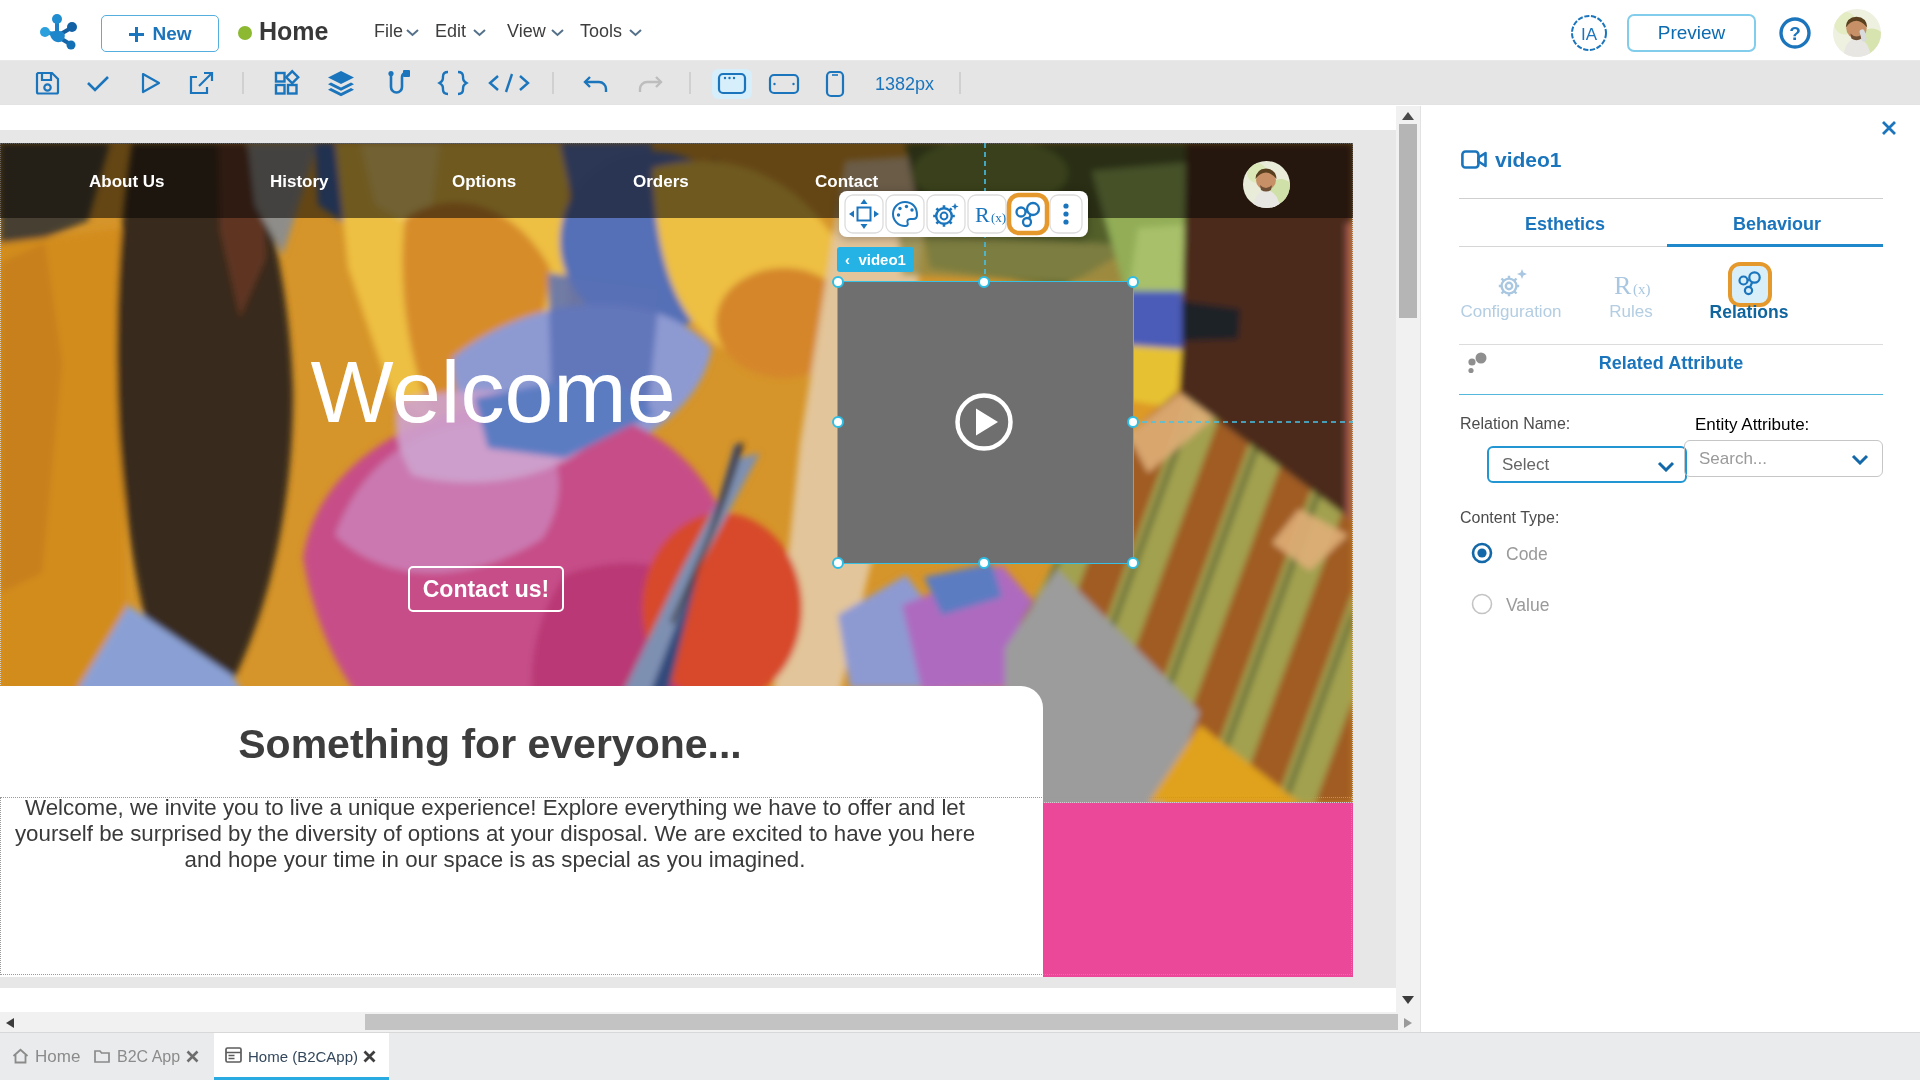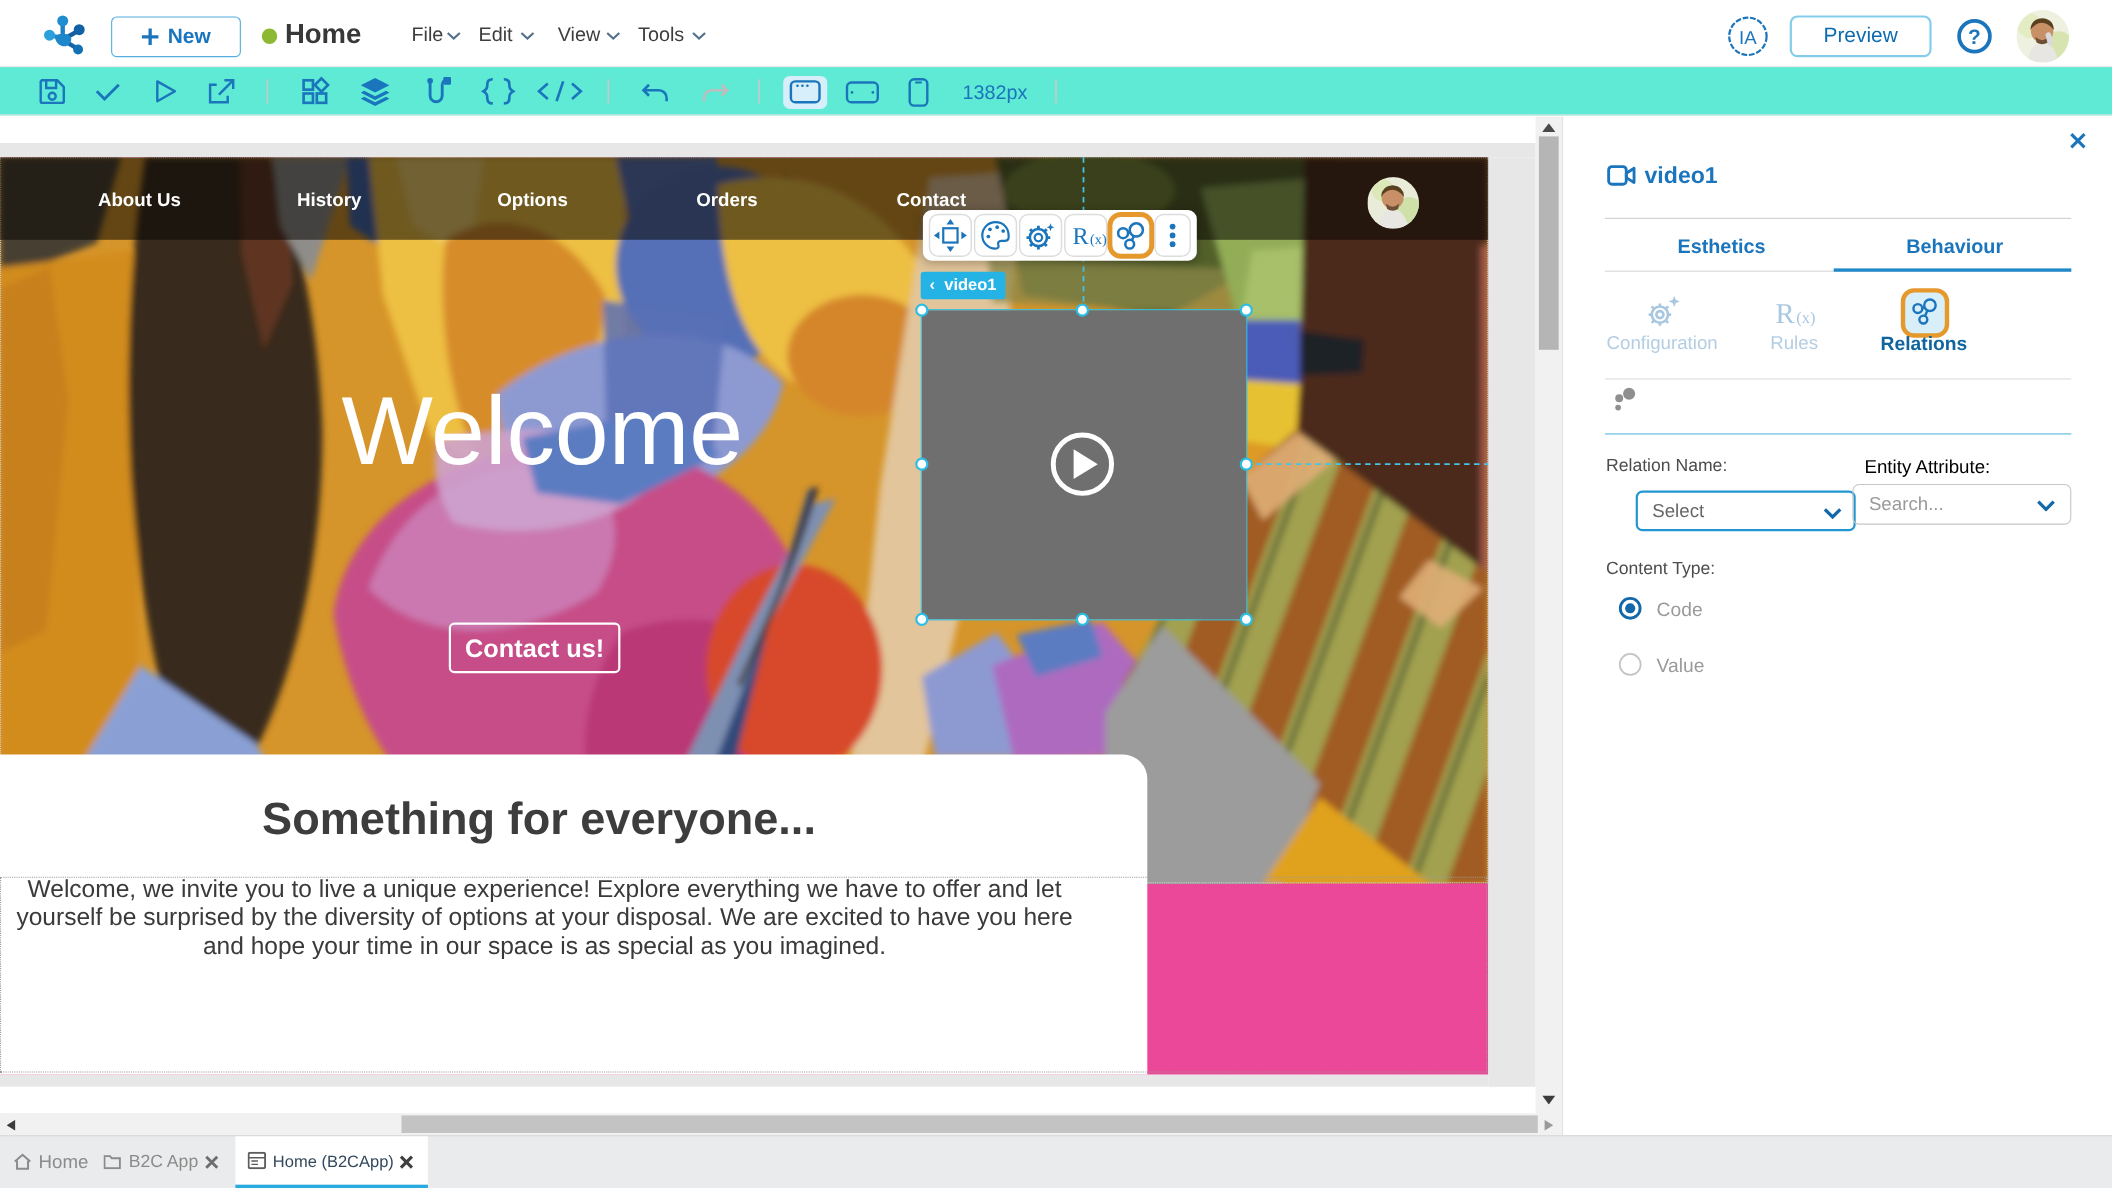--- a/index.html
+++ b/index.html
@@ -58,21 +58,21 @@
         <circle cx="12" cy="14" r="11" fill="#e4ecc4"></circle>
         <circle cx="38" cy="32" r="13" fill="#d8e4b0"></circle>
         <path d="M10 47 Q12 30 23 29 Q35 30 37 47 Z" fill="#e8e6e2"></path>
         <circle cx="23" cy="19" r="10" fill="#c79067"></circle>
         <path d="M12.5 18 Q13 8 23 7.5 Q33 8 33.5 18 Q28 11.5 23 11.5 Q17 11.5 12.5 18Z" fill="#59401f"></path>
         <path d="M17 24 Q23 30 29 24 L28 29 Q23 32 18 29Z" fill="#6e4e35"></path>
         <rect x="27" y="20" width="5" height="12" rx="2.5" fill="#d8dadc" transform="rotate(-15 29 26)"></rect>
       </svg>
     </div>
   </div>
-  <div class="abs" id="toolbar2" style="left:0;top:60px;width:1920px;height:45px;background:#5eead4;border-top:1px solid #e9e9e9;border-bottom:1px solid #e3e3e3;">
+  <div class="abs" id="toolbar2" style="left:0;top:60px;width:1920px;height:45px;background:#e5e5e5;border-top:1px solid #e9e9e9;border-bottom:1px solid #e3e3e3;">
     <svg width="1000" height="44" viewBox="0 0 1000 44">
       <g stroke="#1b75bc" stroke-width="2.2" fill="none">
         <path d="M38 12h14l6 6v13a1.5 1.5 0 0 1-1.5 1.5h-18A1.5 1.5 0 0 1 37 31V13z"></path>
         <path d="M42 12v7h9v-7"></path>
         <circle cx="47.5" cy="26.5" r="3.2"></circle>
         <path d="M88 22l7 7 13-13" stroke-width="2.6"></path>
         <path d="M143 13l16 9-16 9z" stroke-linejoin="round"></path>
         <path d="M197 16h-6v16h16v-6"></path>
         <path d="M199 25l12-12"></path>
         <path d="M204 12h8v8"></path>
@@ -378,20 +378,21 @@
     </svg>
     <div class="abs" style="left:258px;top:196px;width:140px;text-align:center;font-size:17.5px;font-weight:bold;color:#10659f;">Relations</div>
     <div class="abs" style="left:38px;top:238px;width:424px;border-top:1px solid #dcdcdc;"></div>
     <svg class="abs" style="left:44px;top:244px;" width="26" height="26" viewBox="0 0 26 26">
       <g fill="#8f8f8f">
         <circle cx="16" cy="8" r="5.5"></circle>
         <circle cx="7" cy="12" r="3.6"></circle>
         <circle cx="6" cy="20.5" r="2.6"></circle>
       </g>
     </svg>
+    <div class="abs" style="left:38px;top:247px;width:424px;text-align:center;font-size:18px;font-weight:bold;color:#1b75bc;">Related Attribute</div>
     <div class="abs" style="left:38px;top:288px;width:424px;border-top:1.6px solid #56b7dd;"></div>
     <div class="abs" style="left:39px;top:309px;font-size:16px;color:#4c4c4c;">Relation Name:</div>
     <div class="abs" style="left:274px;top:309px;font-size:17px;color:#000000;">Entity Attribute:</div>
     <div class="abs" style="left:38px;top:340px;width:200px;height:37px;border:2px solid #2196d3;border-radius:6px;margin-left:28px;">
       <span class="abs" style="left:13px;top:7px;font-size:17px;color:#666;">Select</span>
       <svg class="abs" style="left:168px;top:13px;" width="18" height="11" viewBox="0 0 18 11">
           <path d="M2 2l7 7 7-7" stroke="#1268a8" stroke-width="3" fill="none"></path>
         </svg>
     </div>
     <div class="abs" style="left:263px;top:334px;width:199px;height:37px;border:1px solid #c6c6c6;border-radius:6px;">

